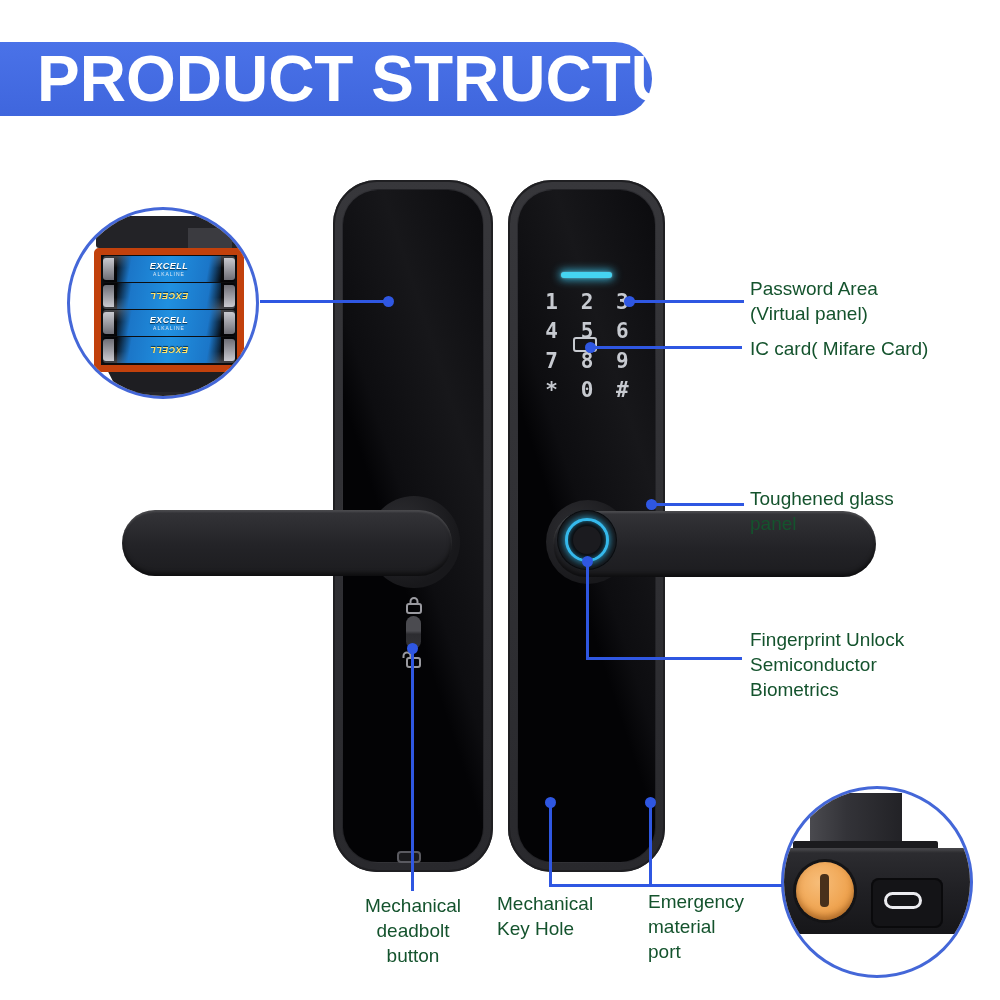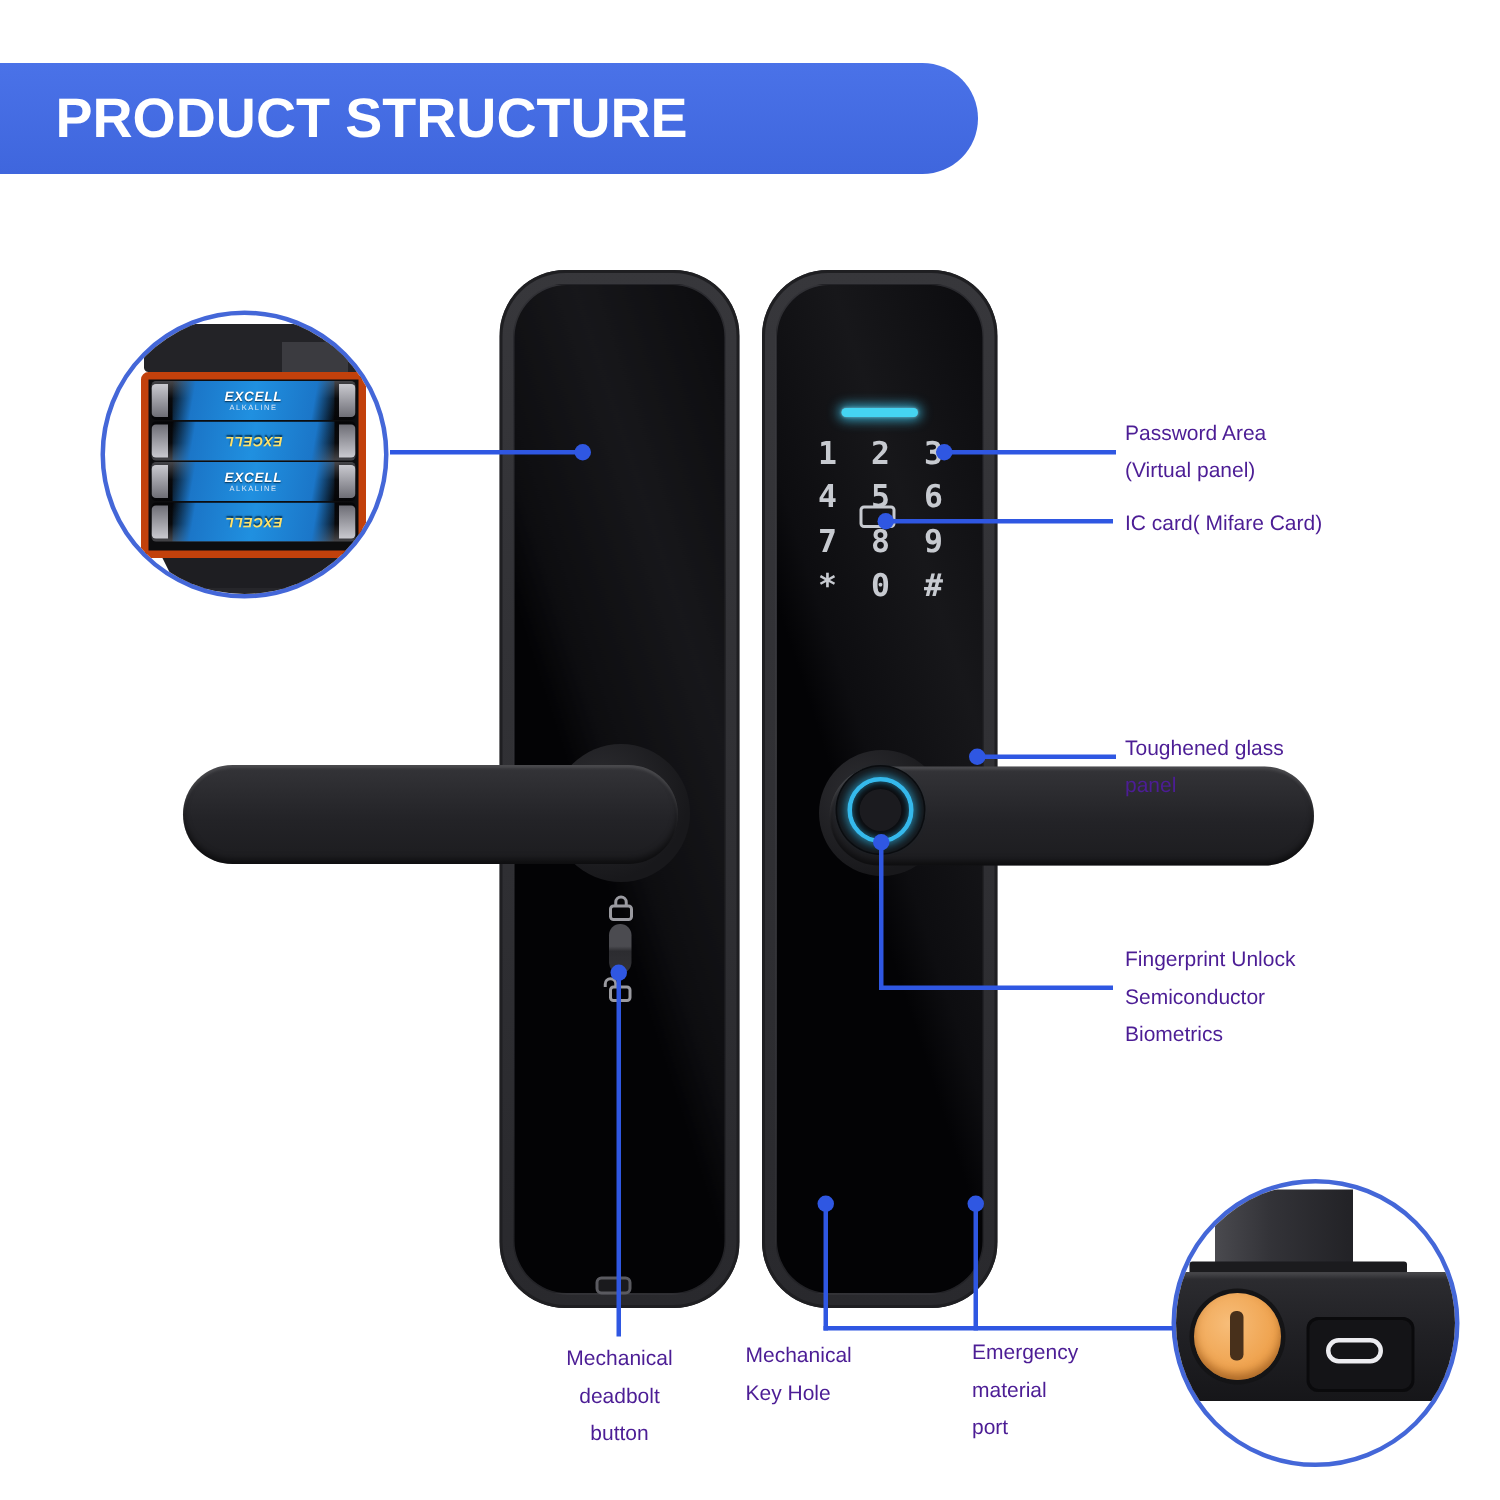--- a/index.html
+++ b/index.html
@@ -3,42 +3,42 @@
 <meta charset="utf-8">
 <style>
   html,body{margin:0;padding:0;background:#fff;}
   #stage{position:relative;width:1000px;height:1000px;background:#fff;overflow:hidden;
          font-family:"Liberation Sans",sans-serif;}
 
   
   .banner{position:absolute;left:0;top:42px;width:652px;height:74px;
           background:linear-gradient(180deg,#4a72e8,#3f66dd);
           border-radius:0 37px 37px 0;}
-  .banner h1{margin:0;padding:0 0 0 37px;color:#fff;font-size:37px;font-weight:700;
+  .banner h1{margin:0;padding:0 0 0 37px;color:#fff;font-size:64px;font-weight:700;
              line-height:74px;letter-spacing:0;white-space:nowrap;}
 
   
-  .lbl{position:absolute;color:#4c1d95;font-size:14px;line-height:25px;z-index:10;}
+  .lbl{position:absolute;color:#14532d;font-size:19px;line-height:25px;z-index:10;}
   .lbl div{white-space:nowrap;}
 
   
   .hline,.vline{position:absolute;background:#2f57e2;z-index:8;}
   .hline{height:3px;}
   .vline{width:3px;}
   .dot{position:absolute;width:11px;height:11px;border-radius:50%;background:#2f57e2;z-index:9;}
 
   
   .callout{position:absolute;border:3px solid #4467d8;border-radius:50%;
            overflow:hidden;background:#fff;box-sizing:border-box;}
 
   
   .bb-top{position:absolute;left:26px;top:6px;width:146px;height:32px;background:#232327;border-radius:3px;}
   .bb-win{position:absolute;left:92px;top:12px;width:44px;height:20px;background:#3b3b40;}
   .bb-frame{position:absolute;left:24px;top:38px;width:150px;height:124px;background:#0d0d0f;
-            border:5px solid #c2410c;border-radius:5px;box-sizing:border-box;}
+            border:7px solid #c2410c;border-radius:5px;box-sizing:border-box;}
   .bat{position:relative;height:26px;margin:1px 2px;border-radius:3px;overflow:hidden;
        background:linear-gradient(180deg,#454549,#0a0a0c 45%,#050507);}
   .cap{position:absolute;top:2px;bottom:2px;width:11px;
        background:linear-gradient(180deg,#c9c9cf,#6e6e76);}
   .cap.l{left:0;border-radius:3px 0 0 3px;}
   .cap.r{right:0;border-radius:0 3px 3px 0;}
   .band{position:absolute;left:14px;right:14px;top:0;bottom:0;display:flex;flex-direction:column;
         align-items:center;justify-content:center;
         background:linear-gradient(100deg,transparent 0%,#1b76c8 14%,#2090e0 50%,#1b76c8 86%,transparent 100%);}
   .brand{font-size:9px;font-style:italic;font-weight:bold;color:#fff;letter-spacing:.5px;

